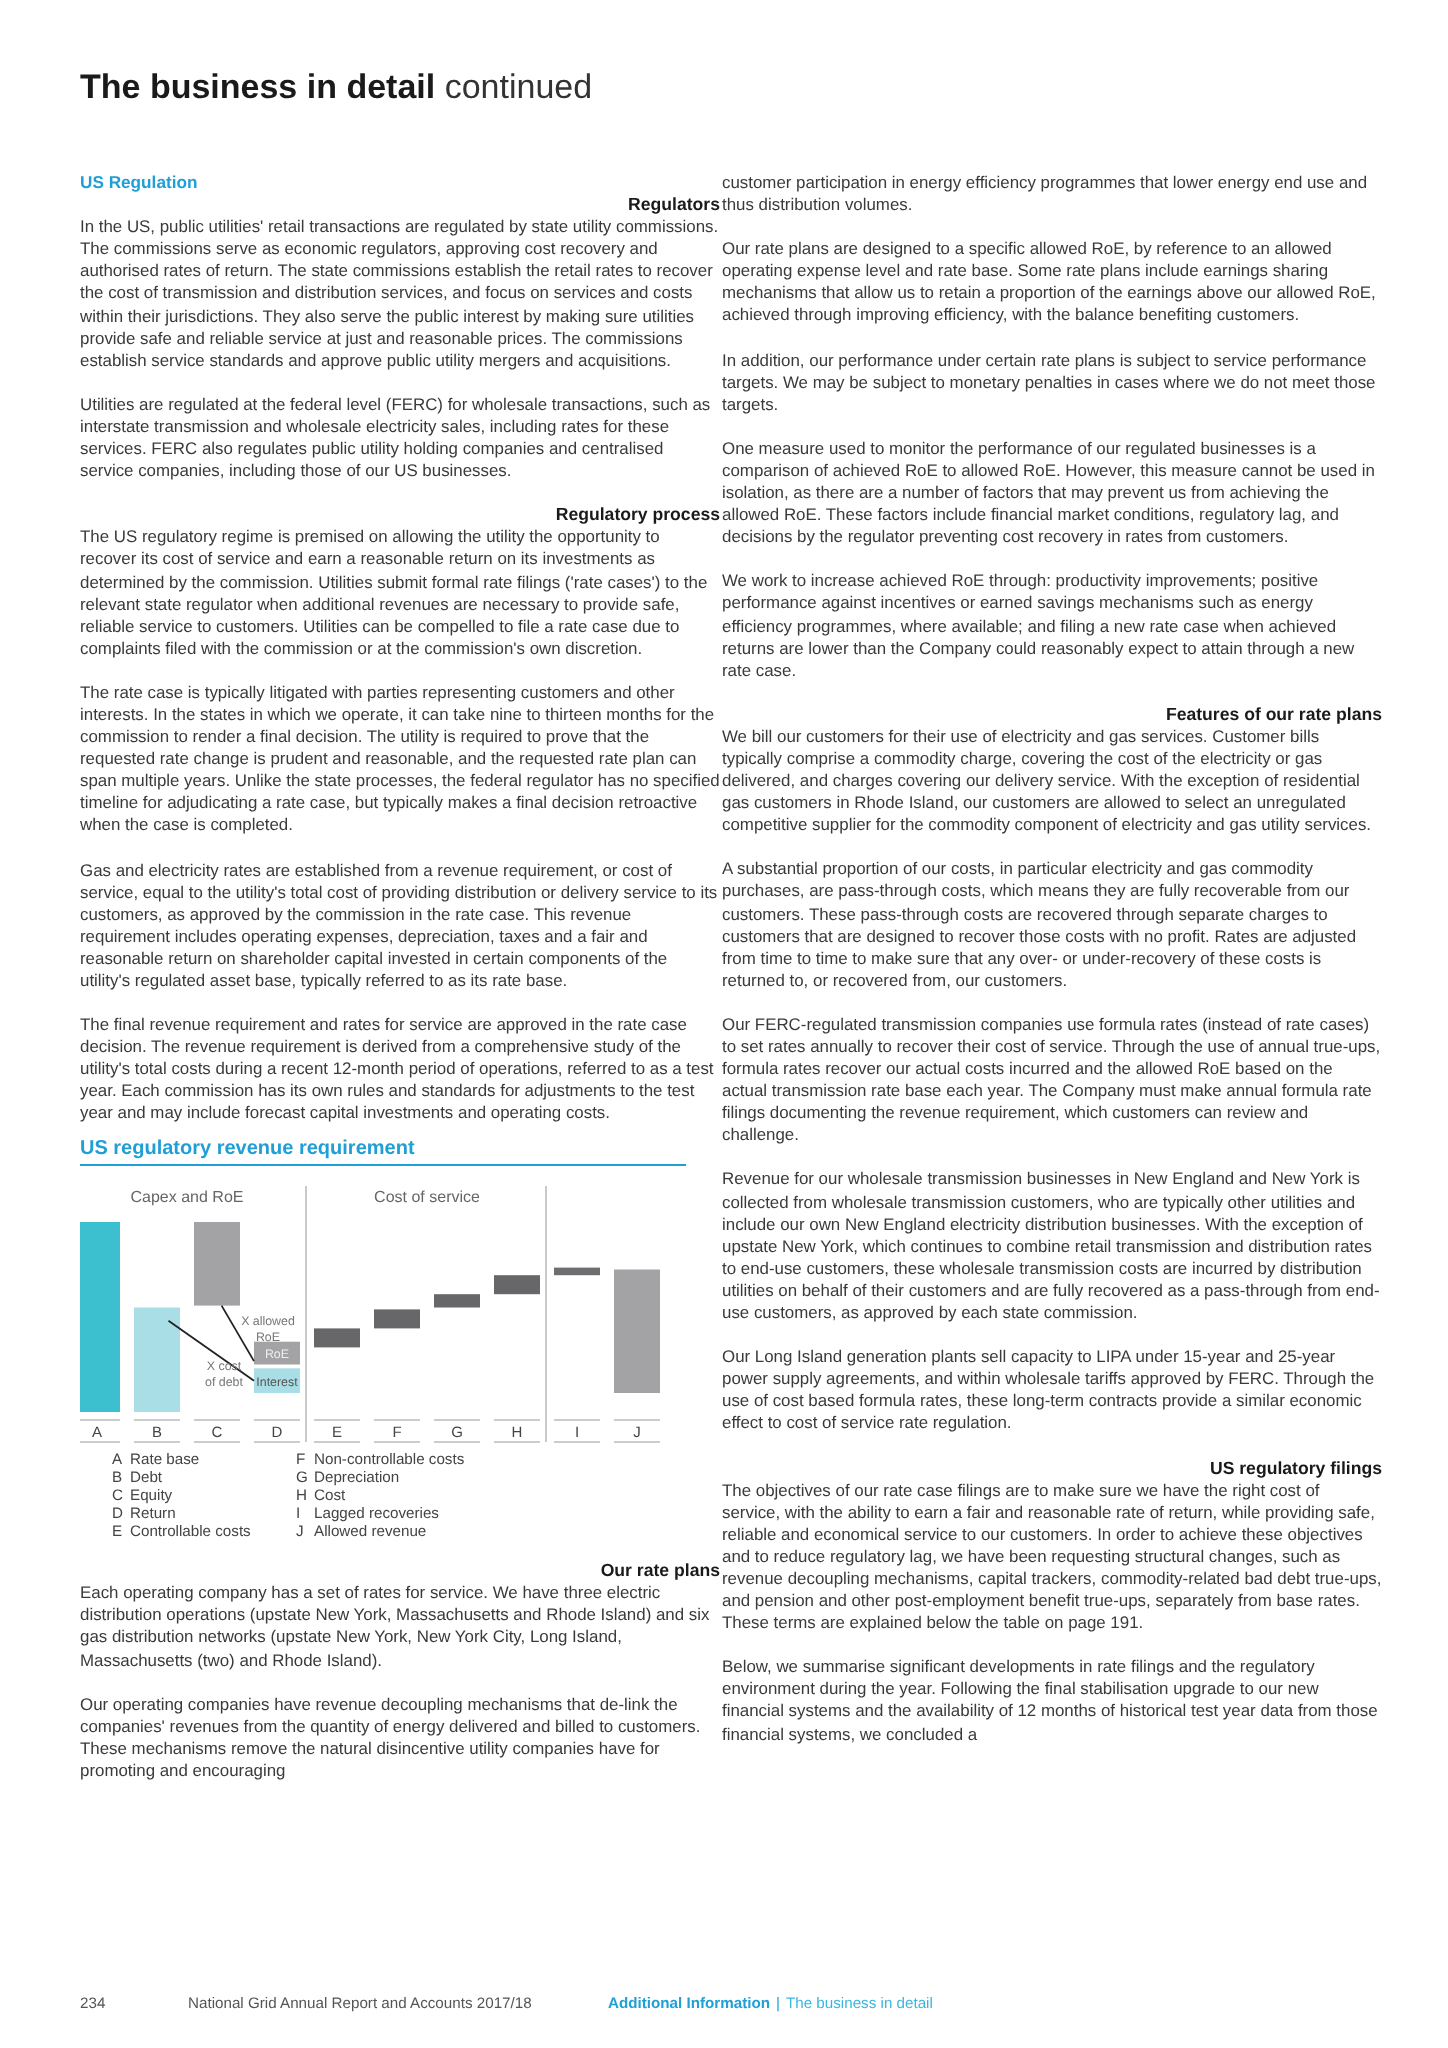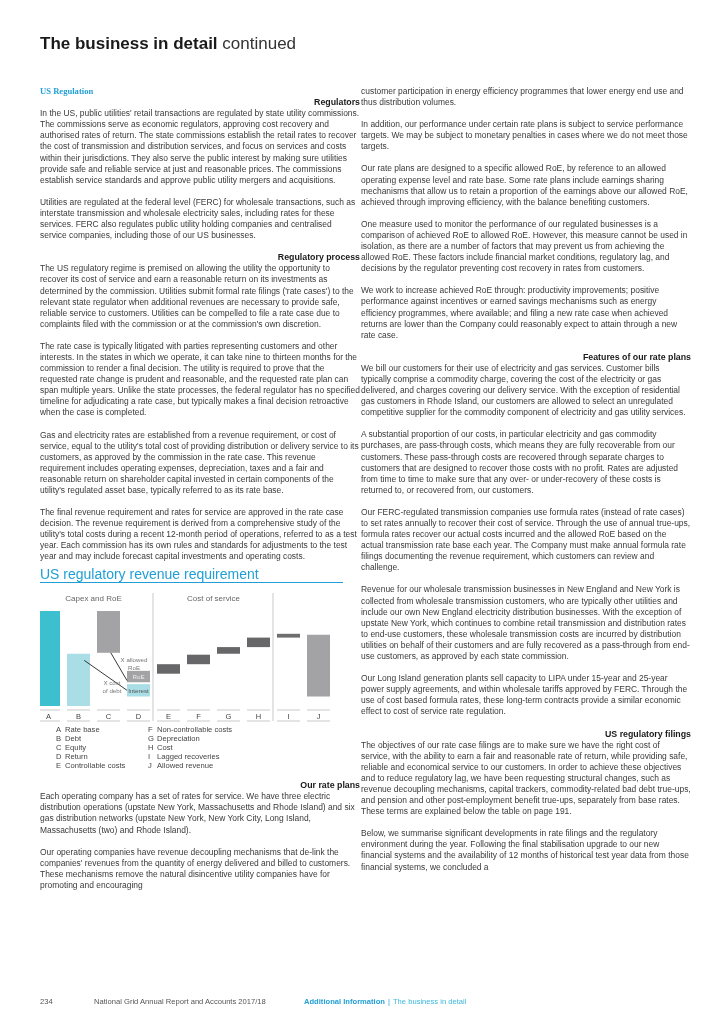--- a/index.html
+++ b/index.html
@@ -6,23 +6,23 @@
   body { width: 724px; height: 1024px; position: relative; overflow: hidden;
          font-family: "Liberation Sans", sans-serif; color: #3a3a3a; }
   .title { position: absolute; left: 40px; top: 34px; font-size: 17px; color: #1a1a1a; text-align: right; }
   .title b { font-weight: bold; }
   .title span.cont { font-weight: normal; color: #333; }
   .col { position: absolute; top: 86px; width: 320px; font-size: 8.45px; line-height: 11.1px; }
   .col.left { left: 40px; }
   .col.right { left: 361px; width: 330px; }
   .col p { margin: 0 0 11px 0; }
   .col p.nospace { margin-bottom: 0; }
-  .sec-blue { color: #1f9fd6; font-weight: bold; font-size: 8.6px; font-family: Liberation Serif, serif; }
+  .sec-blue { color: #1f9fd6; font-weight: bold; font-size: 8.6px; }
   .sec-head { color: #1a1a1a; font-weight: bold; font-size: 8.8px; text-align: right; }
-  .chart-title { color: #1f9fd6; font-weight: normal; font-size: 14px; margin-top: 4px;
+  .chart-title { color: #1f9fd6; font-weight: bold; font-size: 10px; margin-top: 4px;
                  border-bottom: 1.2px solid #1f9fd6; padding-bottom: 2px; width: 303px; }
   .chart-wrap { position: relative; width: 310px; height: 140px; }
   .chart-wrap svg { position: absolute; left: 0; top: 0; }
   .legend { display: grid; grid-template-columns: 92px 200px; font-size: 7.6px; line-height: 9.1px;
             color: #444; margin: 2px 0 10px 16px; }
   .legend .k { display: inline-block; width: 9px; }
   .footer { position: absolute; top: 997px; left: 0; width: 724px; font-size: 7.6px; color: #555; }
   .footer .pg { position: absolute; left: 40px; }
   .footer .pub { position: absolute; left: 94px; }
   .footer .sec { position: absolute; left: 304px; color: #1f9fd6; font-weight: bold; }
@@ -119,22 +119,22 @@
       <div><span class="k">J</span><span>Allowed revenue</span></div>
     </div>
 
   <div class="sec-head">Our rate plans</div>
   <p>Each operating company has a set of rates for service. We have three electric distribution operations (upstate New York, Massachusetts and Rhode Island) and six gas distribution networks (upstate New York, New York City, Long Island, Massachusetts (two) and Rhode Island).</p>
   <p class="nospace">Our operating companies have revenue decoupling mechanisms that de-link the companies' revenues from the quantity of energy delivered and billed to customers. These mechanisms remove the natural disincentive utility companies have for promoting and encouraging</p>
 </div>
 
 <div class="col right">
   <p>customer participation in energy efficiency programmes that lower energy end use and thus distribution volumes.</p>
+  <p>Our rate plans are designed to a specific allowed RoE, by reference to an allowed operating expense level and rate base. Some rate plans include earnings sharing mechanisms that allow us to retain a proportion of the earnings above our allowed RoE, achieved through improving efficiency, with the balance benefiting customers.</p>
   <p>In addition, our performance under certain rate plans is subject to service performance targets. We may be subject to monetary penalties in cases where we do not meet those targets.</p>
-  <p>Our rate plans are designed to a specific allowed RoE, by reference to an allowed operating expense level and rate base. Some rate plans include earnings sharing mechanisms that allow us to retain a proportion of the earnings above our allowed RoE, achieved through improving efficiency, with the balance benefiting customers.</p>
   <p>One measure used to monitor the performance of our regulated businesses is a comparison of achieved RoE to allowed RoE. However, this measure cannot be used in isolation, as there are a number of factors that may prevent us from achieving the allowed RoE. These factors include financial market conditions, regulatory lag, and decisions by the regulator preventing cost recovery in rates from customers.</p>
   <p>We work to increase achieved RoE through: productivity improvements; positive performance against incentives or earned savings mechanisms such as energy efficiency programmes, where available; and filing a new rate case when achieved returns are lower than the Company could reasonably expect to attain through a new rate case.</p>
   <div class="sec-head">Features of our rate plans</div>
   <p>We bill our customers for their use of electricity and gas services. Customer bills typically comprise a commodity charge, covering the cost of the electricity or gas delivered, and charges covering our delivery service. With the exception of residential gas customers in Rhode Island, our customers are allowed to select an unregulated competitive supplier for the commodity component of electricity and gas utility services.</p>
   <p>A substantial proportion of our costs, in particular electricity and gas commodity purchases, are pass-through costs, which means they are fully recoverable from our customers. These pass-through costs are recovered through separate charges to customers that are designed to recover those costs with no profit. Rates are adjusted from time to time to make sure that any over- or under-recovery of these costs is returned to, or recovered from, our customers.</p>
   <p>Our FERC-regulated transmission companies use formula rates (instead of rate cases) to set rates annually to recover their cost of service. Through the use of annual true-ups, formula rates recover our actual costs incurred and the allowed RoE based on the actual transmission rate base each year. The Company must make annual formula rate filings documenting the revenue requirement, which customers can review and challenge.</p>
   <p>Revenue for our wholesale transmission businesses in New England and New York is collected from wholesale transmission customers, who are typically other utilities and include our own New England electricity distribution businesses. With the exception of upstate New York, which continues to combine retail transmission and distribution rates to end-use customers, these wholesale transmission costs are incurred by distribution utilities on behalf of their customers and are fully recovered as a pass-through from end-use customers, as approved by each state commission.</p>
   <p>Our Long Island generation plants sell capacity to LIPA under 15-year and 25-year power supply agreements, and within wholesale tariffs approved by FERC. Through the use of cost based formula rates, these long-term contracts provide a similar economic effect to cost of service rate regulation.</p>
   <div class="sec-head">US regulatory filings</div>
   <p>The objectives of our rate case filings are to make sure we have the right cost of service, with the ability to earn a fair and reasonable rate of return, while providing safe, reliable and economical service to our customers. In order to achieve these objectives and to reduce regulatory lag, we have been requesting structural changes, such as revenue decoupling mechanisms, capital trackers, commodity-related bad debt true-ups, and pension and other post-employment benefit true-ups, separately from base rates. These terms are explained below the table on page 191.</p>

